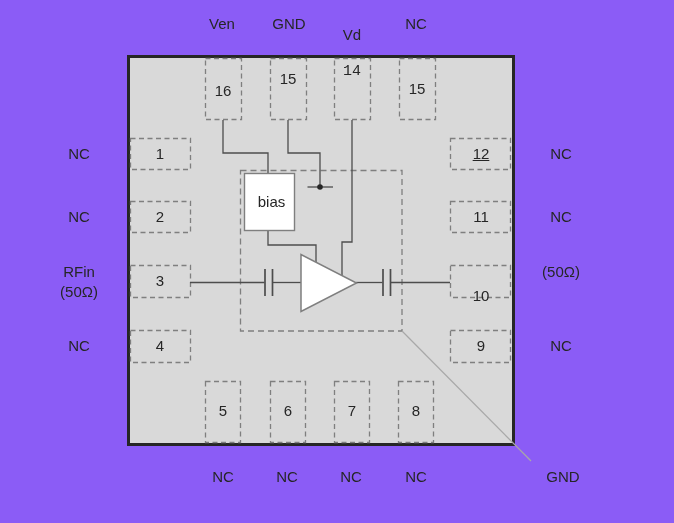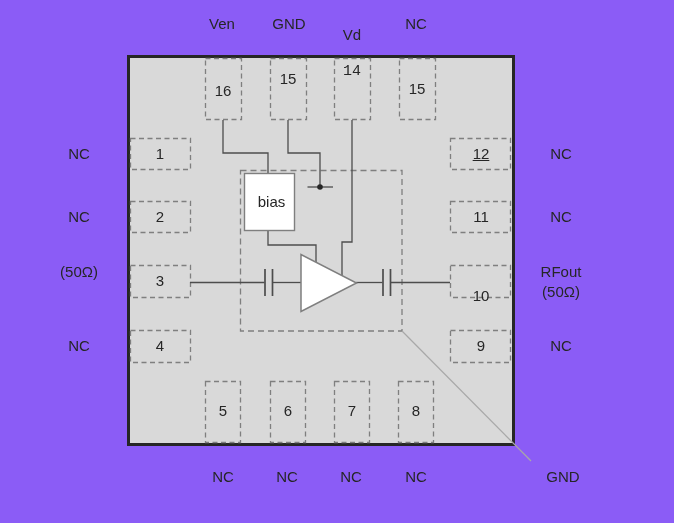--- a/index.html
+++ b/index.html
@@ -106,28 +106,28 @@
   <div class="txt num" style="left:451px; top:336px; width:60px;">9</div>
 
   <div class="txt num" style="left:205px; top:401px; width:36px;">5</div>
   <div class="txt num" style="left:270px; top:401px; width:36px;">6</div>
   <div class="txt num" style="left:334px; top:401px; width:36px;">7</div>
   <div class="txt num" style="left:398px; top:401px; width:36px;">8</div>
 
   <div class="txt" style="left:39px; top:144px; width:80px;">NC</div>
   <div class="txt" style="left:39px; top:207px; width:80px;">NC</div>
   <div class="txt twoline" style="left:39px; top:262px; width:80px;">
+    <span>RFin</span>
     <span>(50Ω)</span>
   </div>
   <div class="txt" style="left:39px; top:336px; width:80px;">NC</div>
 
   <div class="txt" style="left:521px; top:144px; width:80px;">NC</div>
   <div class="txt" style="left:521px; top:207px; width:80px;">NC</div>
   <div class="txt twoline" style="left:521px; top:262px; width:80px;">
-    <span>RFout</span>
     <span>(50Ω)</span>
   </div>
   <div class="txt" style="left:521px; top:336px; width:80px;">NC</div>
 
   <div class="txt" style="left:193px; top:467px; width:60px;">NC</div>
   <div class="txt" style="left:257px; top:467px; width:60px;">NC</div>
   <div class="txt" style="left:321px; top:467px; width:60px;">NC</div>
   <div class="txt" style="left:386px; top:467px; width:60px;">NC</div>
   <div class="txt" style="left:533px; top:467px; width:60px;">GND</div>
 

